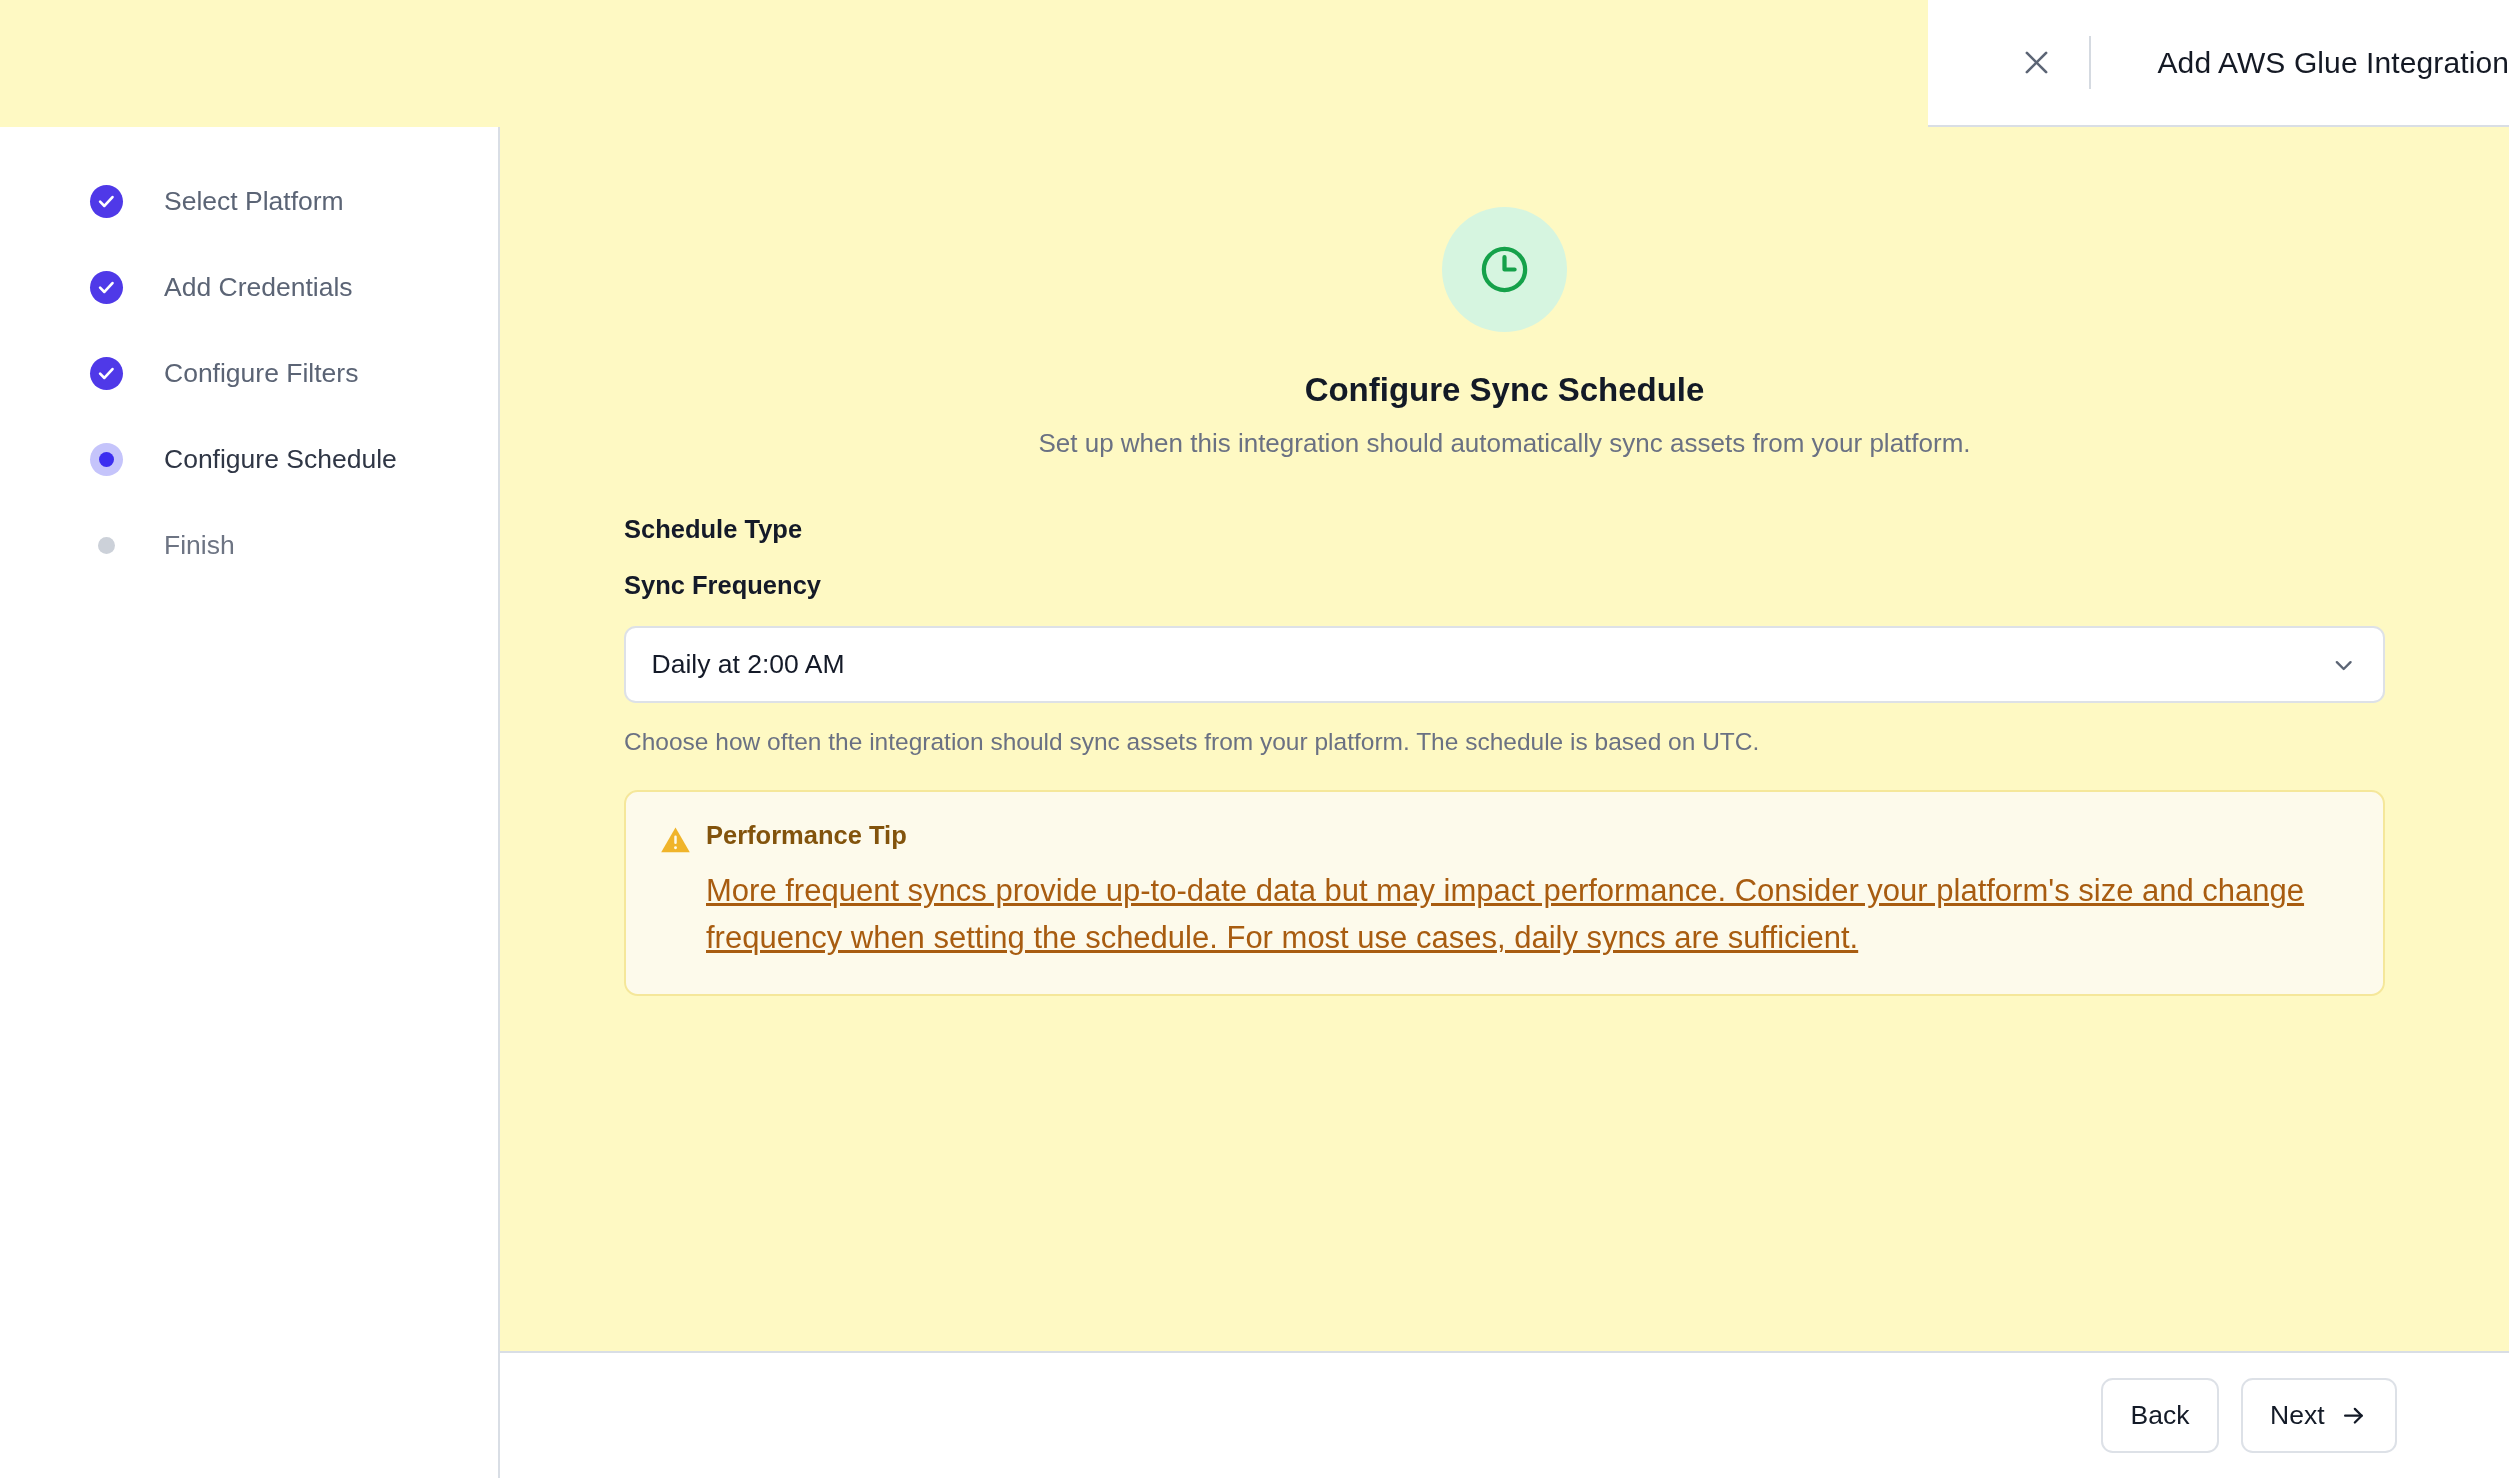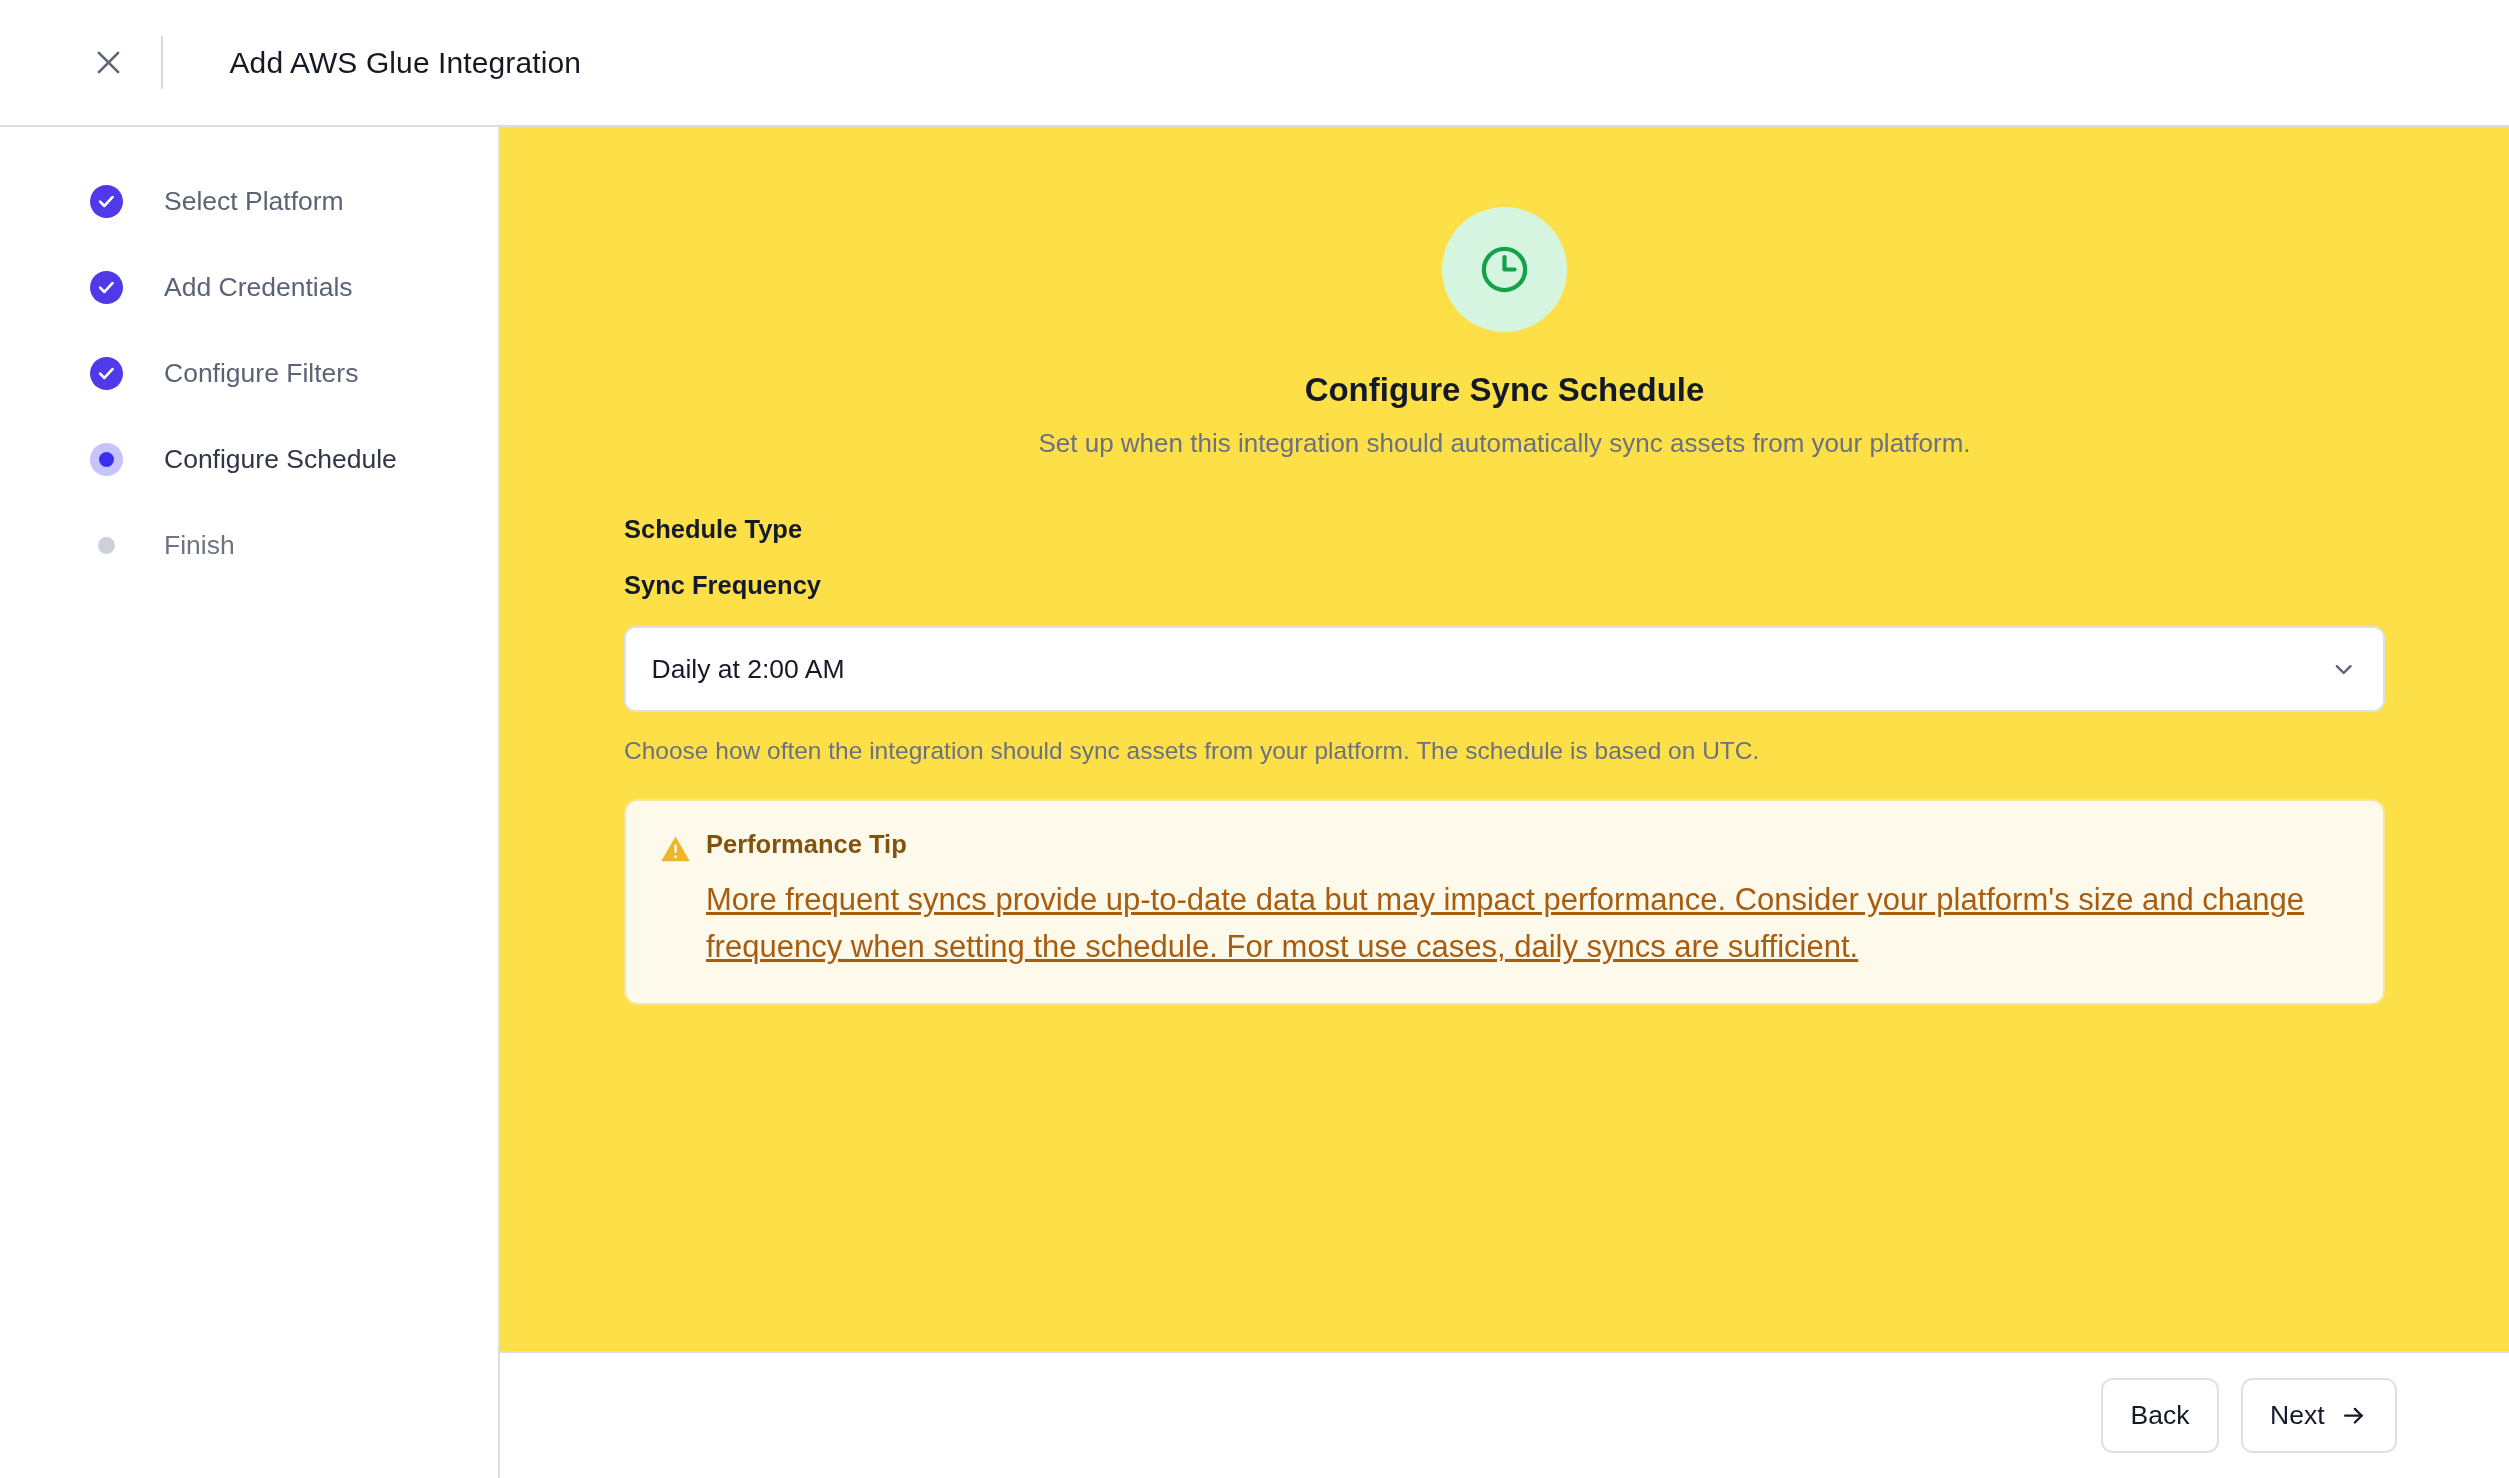--- a/index.html
+++ b/index.html
@@ -10,22 +10,23 @@
     background: #ffffff;
     font-family: "Liberation Sans", sans-serif;
     -webkit-font-smoothing: antialiased;
   }
 
   .app {
     width: 2509px;
     height: 1478px;
     display: flex;
     flex-direction: column;
-    background: #fde047;
+    background: #fef9c3;
     overflow: hidden;
+    align-items: flex-end;
   }
 
   
   .header {
     height: 127px;
     flex: 0 0 127px;
     display: flex;
     align-items: center;
     border-bottom: 2px solid #d9dee5;
     background: #ffffff;
@@ -189,21 +190,21 @@
   }
   .radio-text {
     margin-left: 35px;
     font-size: 26.5px;
     color: #141a28;
   }
 
   .select-label { margin-top: 3.9px; }
   .select-box {
     position: relative;
-    height: 86px;
+    height: 77px;
     border: 2px solid #dde1e7;
     border-radius: 11.8px;
     background: #ffffff;
     display: flex;
     align-items: center;
     cursor: pointer;
   }
   .select-value {
     margin-left: 25.5px;
     font-size: 26.5px;

